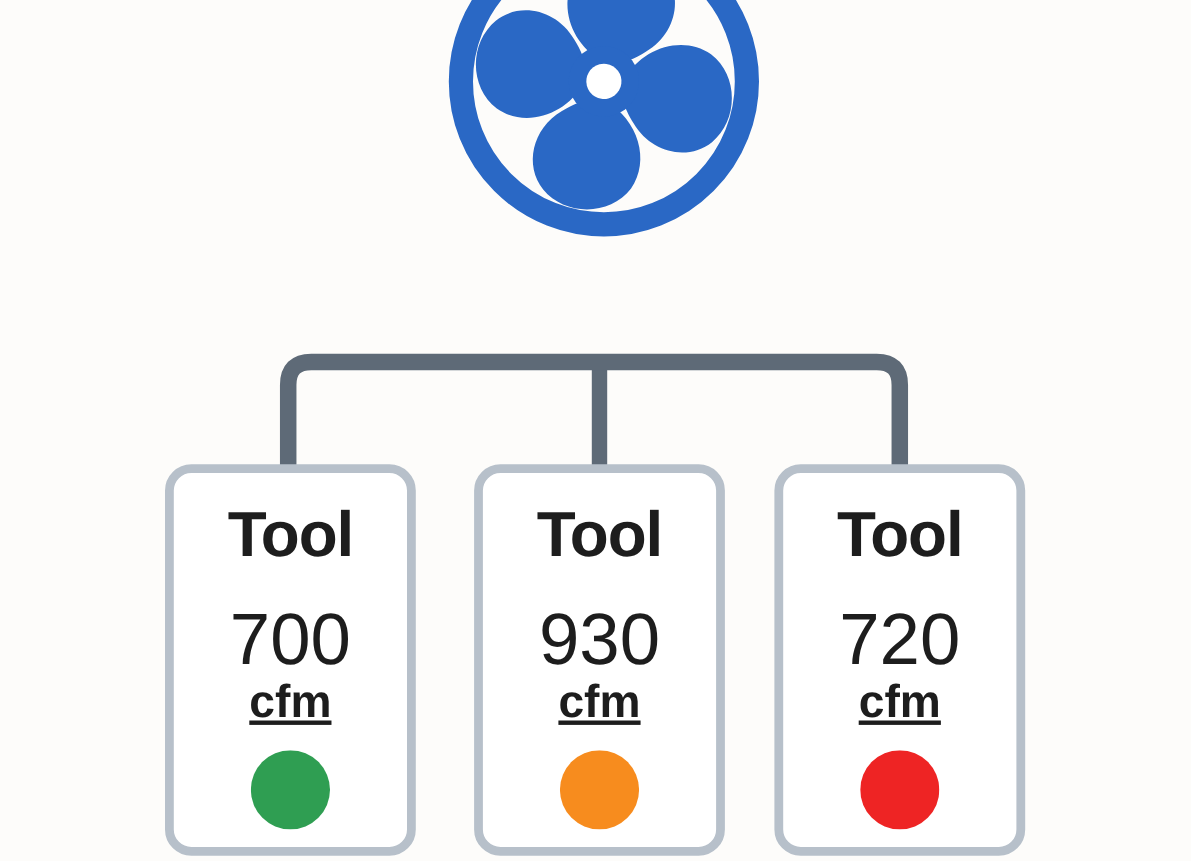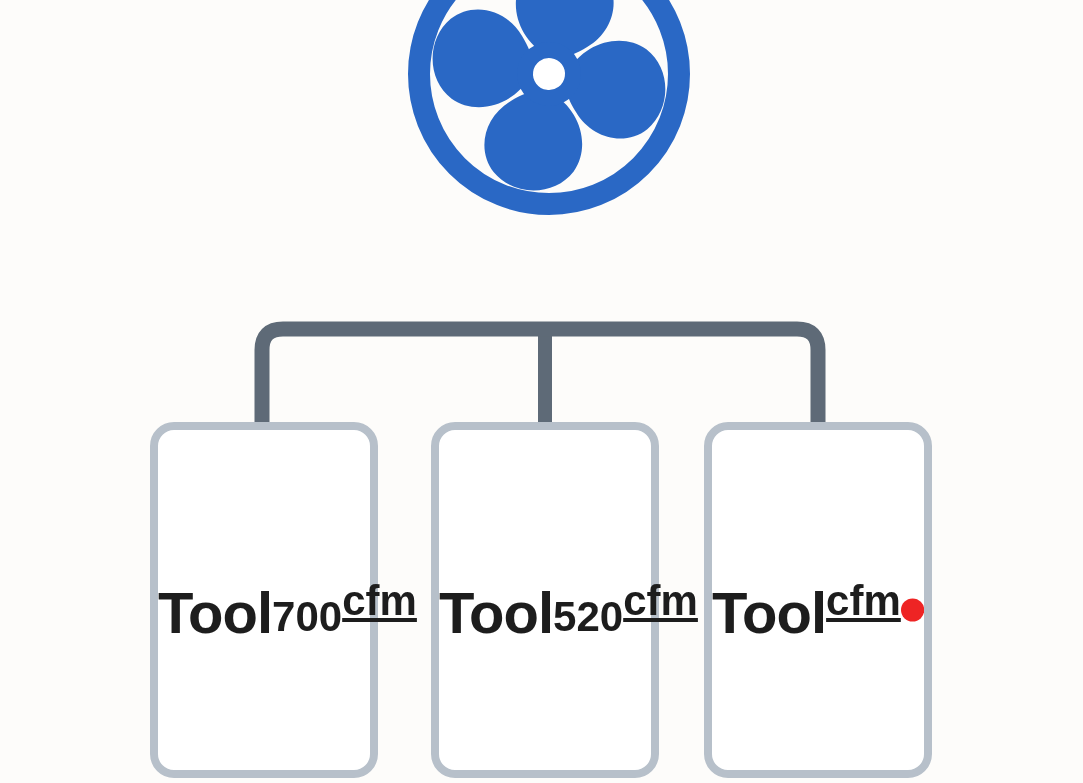--- a/index.html
+++ b/index.html
@@ -25,40 +25,41 @@
   .card {
     position: absolute;
     top: 422px;
     width: 228px;
     height: 356px;
     box-sizing: border-box;
     background: #ffffff;
     border: 8px solid #b7c0ca;
     border-radius: 24px;
     display: flex;
+    flex-direction: column;
     align-items: center;
     z-index: 2;
   }
   .card.c0 { left: 150px; }
   .card.c1 { left: 431px; }
   .card.c2 { left: 704px; }
 
   .card .label {
     margin-top: 26px;
     font-size: 58px;
     line-height: 60px;
     font-weight: 700;
     letter-spacing: -1px;
     color: #1d1d1d;
   }
   .card .value {
     margin-top: 34px;
-    font-size: 42px;
+    font-size: 66px;
     line-height: 62px;
-    font-weight: 700;
+    font-weight: 400;
     color: #1d1d1d;
   }
   .card .unit {
     margin-top: 2px;
     font-size: 42px;
     line-height: 48px;
     font-weight: 700;
     color: #1d1d1d;
     text-decoration: underline;
   }
@@ -111,28 +112,29 @@
     <div class="label">Tool</div>
     <div class="value">700</div>
     <div class="unit">cfm</div>
     <svg class="dot" viewBox="0 0 72 72" aria-hidden="true">
       <circle cx="36" cy="36" r="36" fill="#2f9e52"></circle>
     </svg>
   </div>
 
   <div class="card c1">
     <div class="label">Tool</div>
-    <div class="value">520</div>
+    <div class="value">930</div>
     <div class="unit">cfm</div>
     <svg class="dot" viewBox="0 0 72 72" aria-hidden="true">
       <circle cx="36" cy="36" r="36" fill="#f78c1e"></circle>
     </svg>
   </div>
 
   <div class="card c2">
     <div class="label">Tool</div>
+    <div class="value">720</div>
     <div class="unit">cfm</div>
     <svg class="dot" viewBox="0 0 72 72" aria-hidden="true">
       <circle cx="36" cy="36" r="36" fill="#ee2424"></circle>
     </svg>
   </div>
 
 </div>
 
 </body></html>

